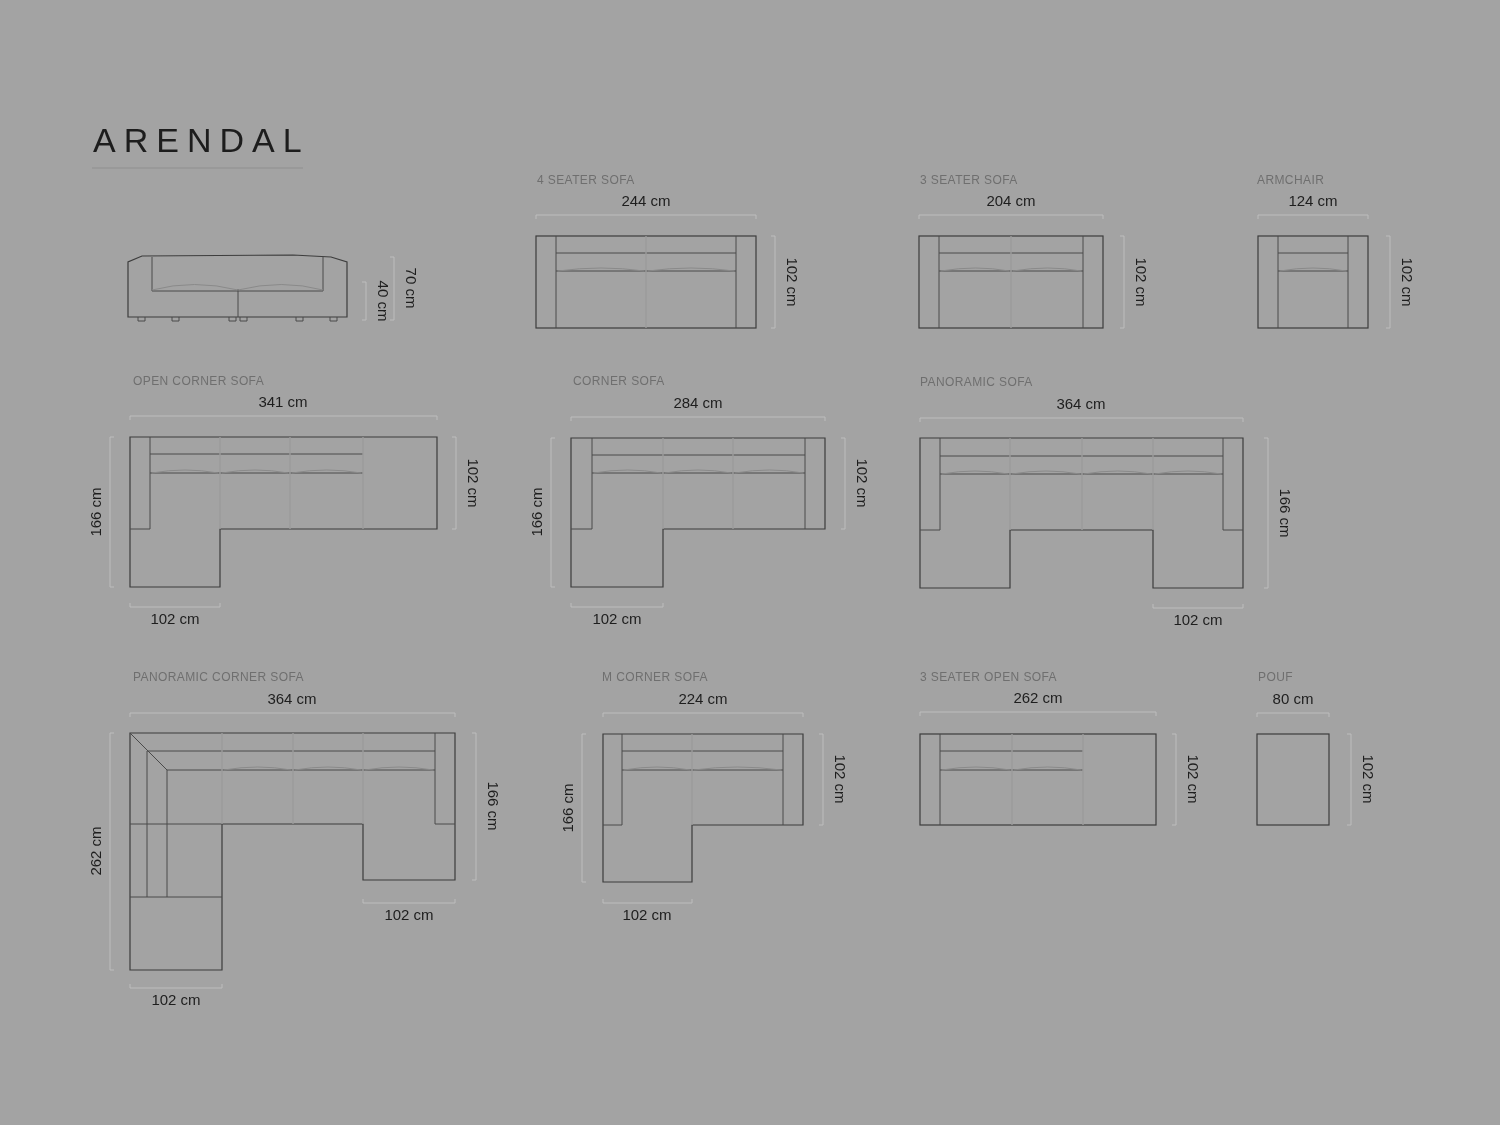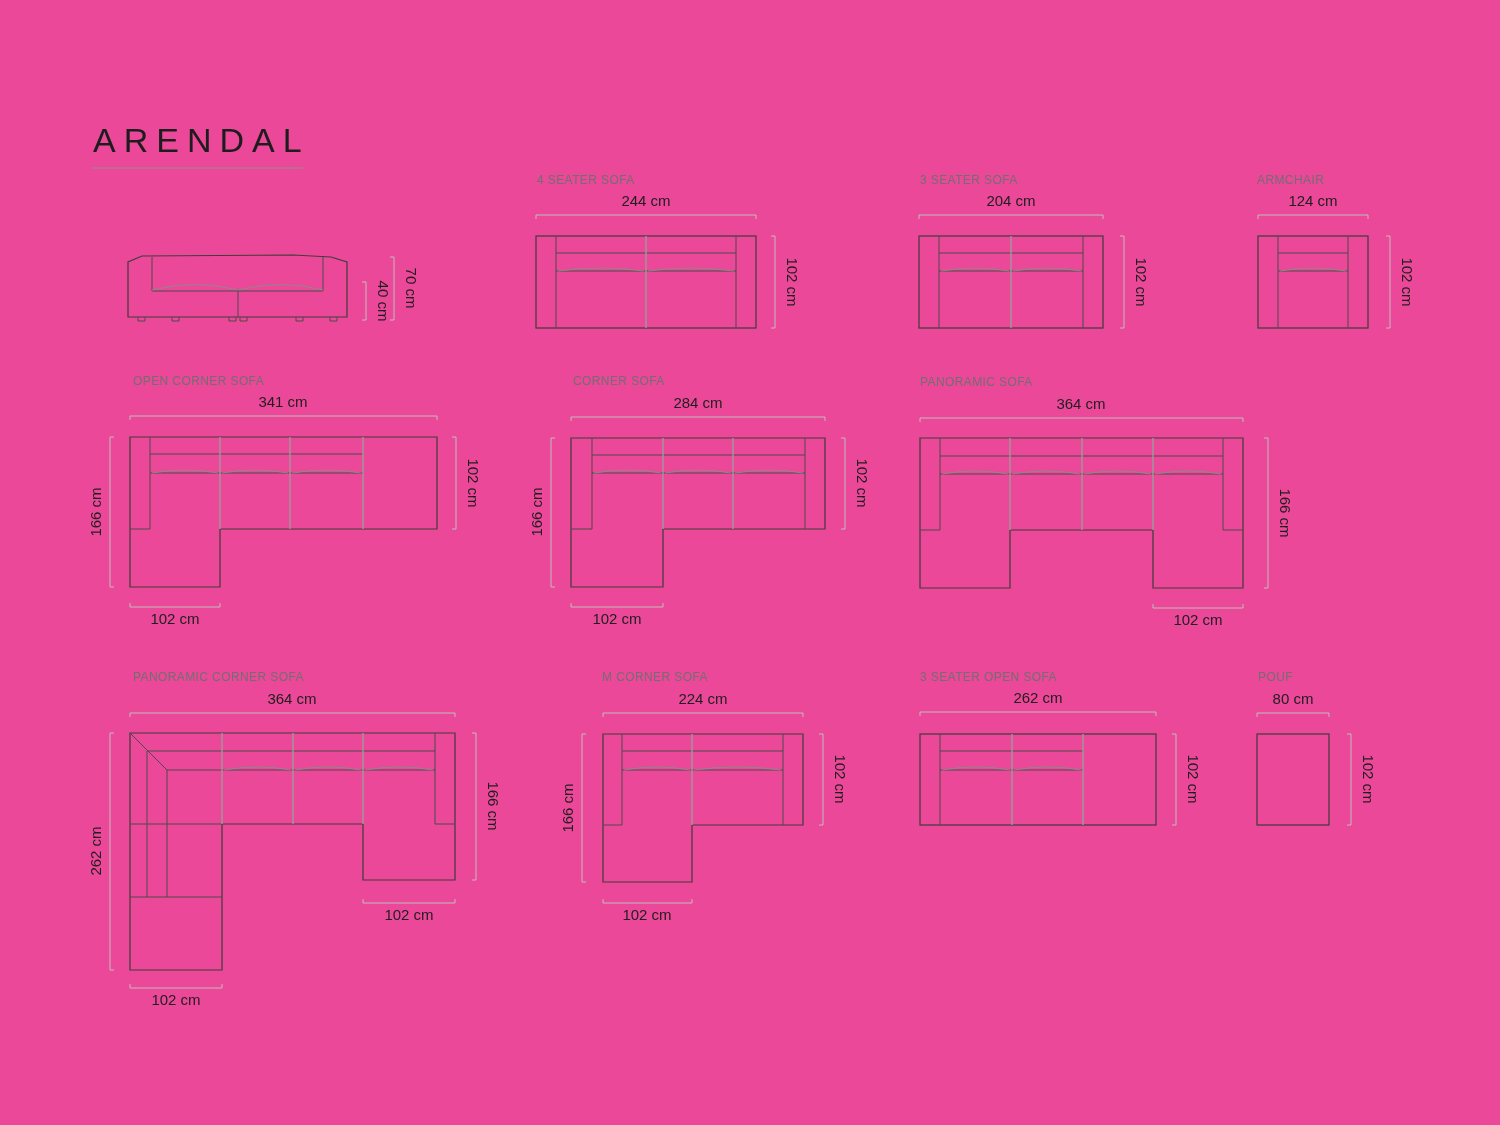--- a/index.html
+++ b/index.html
@@ -1,16 +1,16 @@
 <!DOCTYPE html>
 <html><head>
 <meta charset="utf-8">
 <style>
   html,body{margin:0;padding:0;background:#fcfcfc;}
-  .sheet{width:1500px;height:1125px;background:#ec4899;position:relative;font-family:"Liberation Sans",sans-serif;}
+  .sheet{width:1500px;height:1125px;background:#a3a3a3;position:relative;font-family:"Liberation Sans",sans-serif;}
   svg{display:block;}
   .title{font-family:"Liberation Sans",sans-serif;font-size:34px;letter-spacing:8px;fill:#1d1d1d;font-weight:400;}
   .lbl{font-family:"Liberation Sans",sans-serif;font-size:12px;letter-spacing:.4px;fill:#6f6f6f;}
   .dimtext{font-family:"Liberation Sans",sans-serif;font-size:15px;fill:#1e1e1e;}
   .o{fill:none;stroke:#3d3d3d;stroke-width:1.2;}
   .i{fill:none;stroke:#4a4a4a;stroke-width:1;}
   .dv{fill:none;stroke:#9b9b9b;stroke-width:1.4;}
   .arc{fill:none;stroke:#8a8a8a;stroke-width:1;}
   .dim{fill:none;stroke:#bdbdbd;stroke-width:1;}
   .ul{stroke:#8f8f8f;stroke-width:1;}

